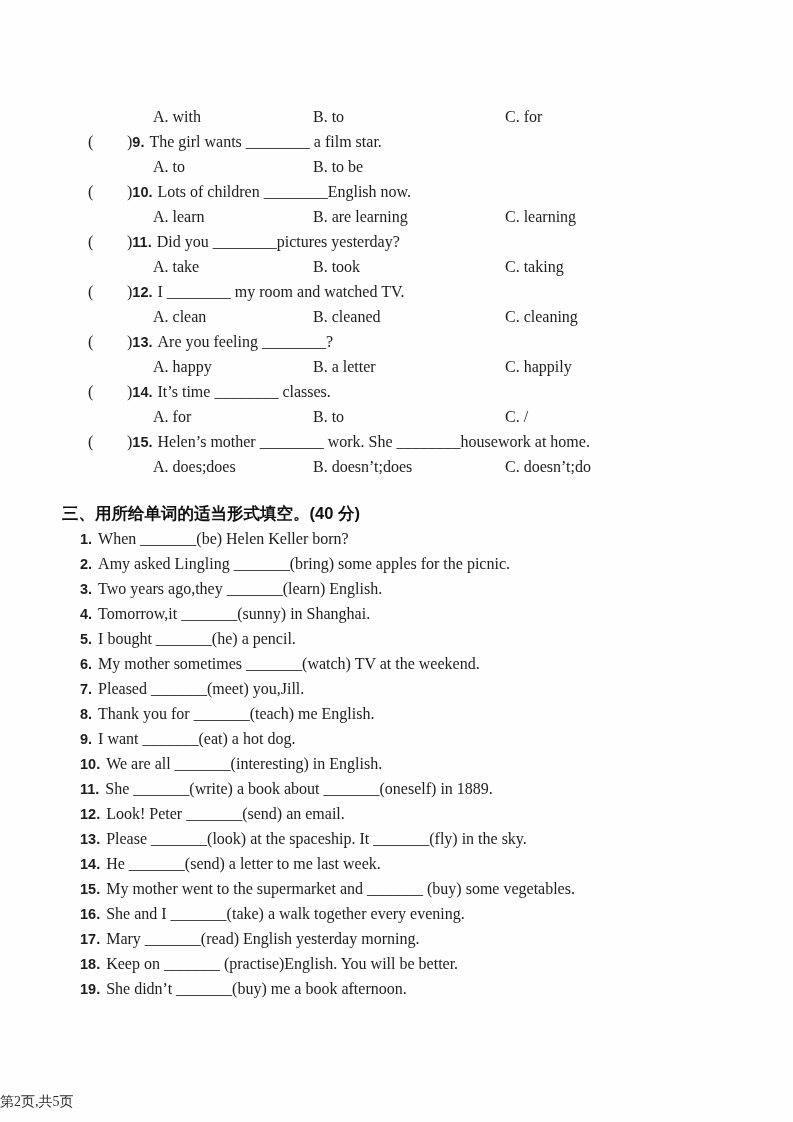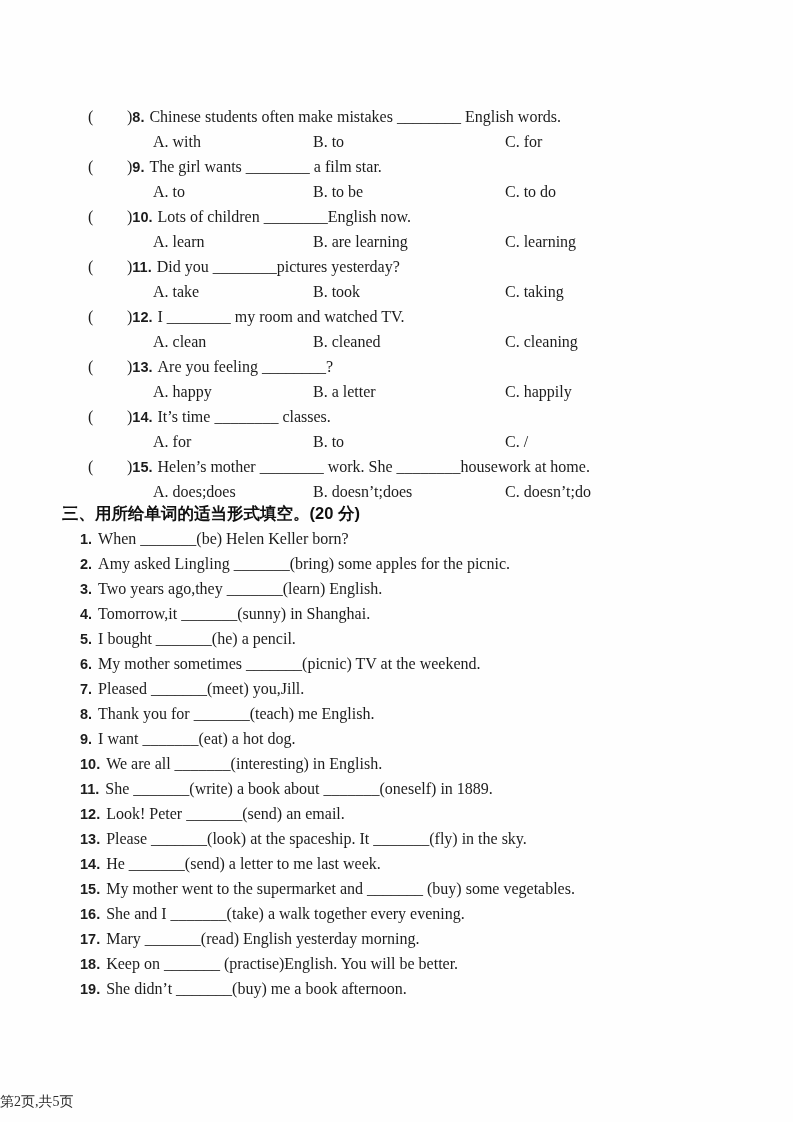--- a/index.html
+++ b/index.html
@@ -82,31 +82,29 @@
     text-align: left;
     font-size: 14px;
     color: #2b2b2b;
   }
 </style>
 </head>
 <body>
 
 <div class="page">
   <div class="mcq-block" id="mcq-list">
-      <div class="qline"><span class="br-open">(</span><span>)</span><span class="qnum">8.</span><span>Chinese students often make mistakes ________ English words.</span></div>
       <div class="opts">
         <span>A. with</span>
         <span>B. to</span>
         <span>C. for</span>
       </div>
       <div class="qline"><span class="br-open">(</span><span>)</span><span class="qnum">9.</span><span>The girl wants ________ a film star.</span></div>
       <div class="opts">
         <span>A. to</span>
         <span>B. to be</span>
-        <span>C. to do</span>
       </div>
       <div class="qline"><span class="br-open">(</span><span>)</span><span class="qnum">10.</span><span>Lots of children ________English now.</span></div>
       <div class="opts">
         <span>A. learn</span>
         <span>B. are learning</span>
         <span>C. learning</span>
       </div>
       <div class="qline"><span class="br-open">(</span><span>)</span><span class="qnum">11.</span><span>Did you ________pictures yesterday?</span></div>
       <div class="opts">
         <span>A. take</span>
@@ -131,28 +129,28 @@
         <span>B. to</span>
         <span>C. /</span>
       </div>
       <div class="qline"><span class="br-open">(</span><span>)</span><span class="qnum">15.</span><span>Helen’s mother ________ work. She ________housework at home.</span></div>
       <div class="opts">
         <span>A. does;does</span>
         <span>B. doesn’t;does</span>
         <span>C. doesn’t;do</span>
       </div>
     </div>
-  <div class="sec-header">三、用所给单词的适当形式填空。(20 分)</div>
+  <div class="sec-header">三、用所给单词的适当形式填空。(40 分)</div>
   <div class="items-block" id="items-list">
       <div class="item"><span class="inum">1.</span><span>When _______(be) Helen Keller born?</span></div>
       <div class="item"><span class="inum">2.</span><span>Amy asked Lingling _______(bring) some apples for the picnic.</span></div>
       <div class="item"><span class="inum">3.</span><span>Two years ago,they _______(learn) English.</span></div>
       <div class="item"><span class="inum">4.</span><span>Tomorrow,it _______(sunny) in Shanghai.</span></div>
       <div class="item"><span class="inum">5.</span><span>I bought _______(he) a pencil.</span></div>
-      <div class="item"><span class="inum">6.</span><span>My mother sometimes _______(picnic) TV at the weekend.</span></div>
+      <div class="item"><span class="inum">6.</span><span>My mother sometimes _______(watch) TV at the weekend.</span></div>
       <div class="item"><span class="inum">7.</span><span>Pleased _______(meet) you,Jill.</span></div>
       <div class="item"><span class="inum">8.</span><span>Thank you for _______(teach) me English.</span></div>
       <div class="item"><span class="inum">9.</span><span>I want _______(eat) a hot dog.</span></div>
       <div class="item"><span class="inum">10.</span><span>We are all _______(interesting) in English.</span></div>
       <div class="item"><span class="inum">11.</span><span>She _______(write) a book about _______(oneself) in 1889.</span></div>
       <div class="item"><span class="inum">12.</span><span>Look! Peter _______(send) an email.</span></div>
       <div class="item"><span class="inum">13.</span><span>Please _______(look) at the spaceship. It _______(fly) in the sky.</span></div>
       <div class="item"><span class="inum">14.</span><span>He _______(send) a letter to me last week.</span></div>
       <div class="item"><span class="inum">15.</span><span>My mother went to the supermarket and _______ (buy) some vegetables.</span></div>
       <div class="item"><span class="inum">16.</span><span>She and I _______(take) a walk together every evening.</span></div>

